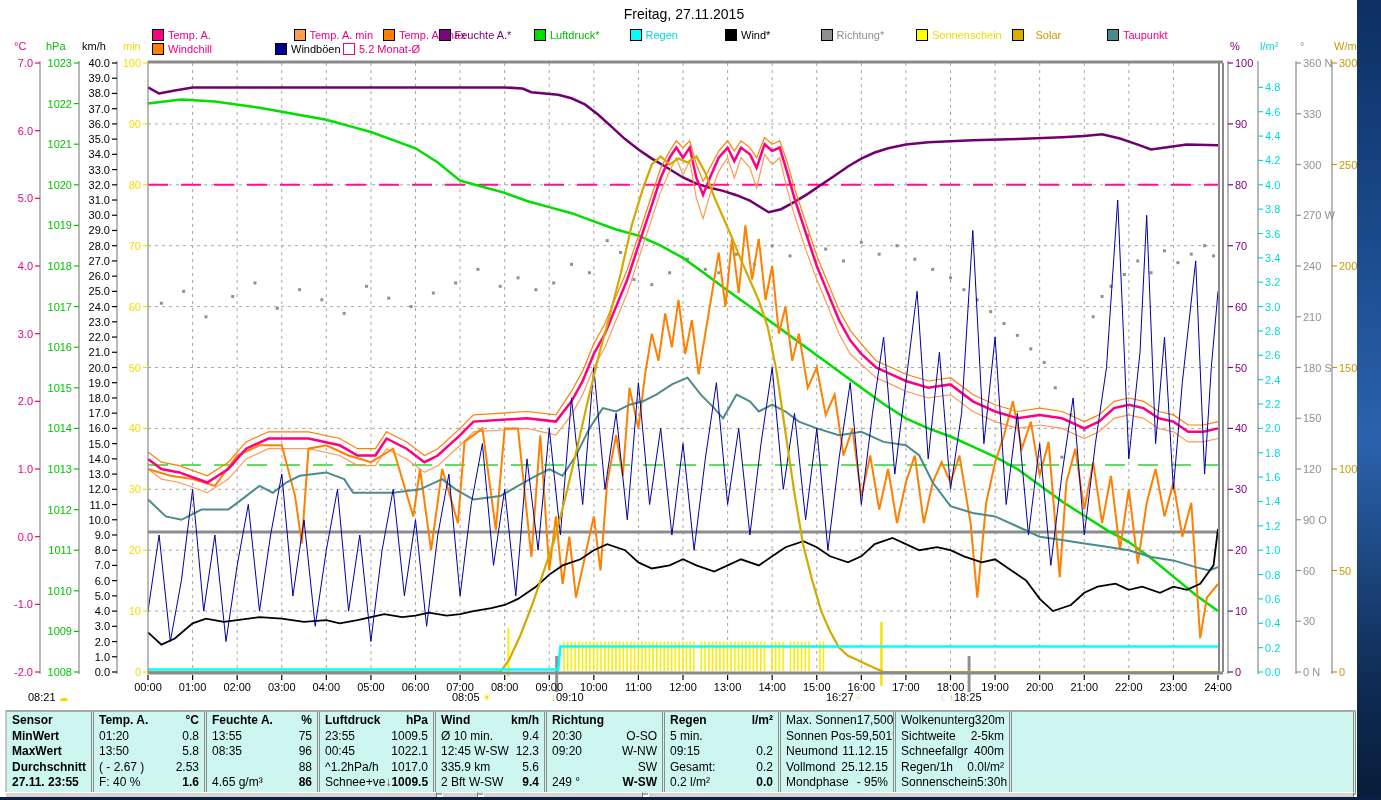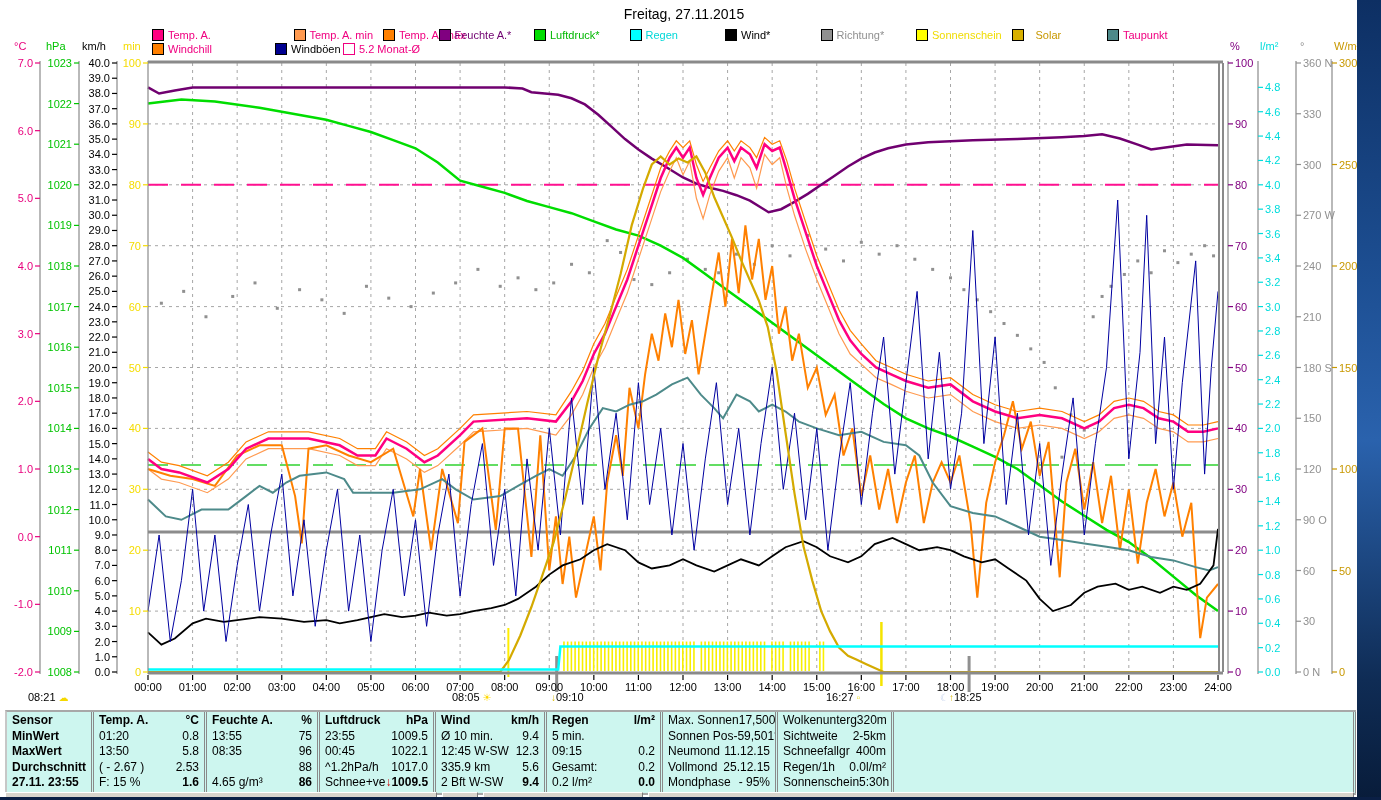--- a/index.html
+++ b/index.html
@@ -716,21 +716,21 @@
         </div>
         <div class="trow">
           <span>13:50</span>
           <span>5.8</span>
         </div>
         <div class="trow">
           <span>( - 2.67 )</span>
           <span>2.53</span>
         </div>
         <div class="trow">
-          <span>F: 15 %</span>
+          <span>F: 40 %</span>
           <span class="b">1.6</span>
         </div>
       </div>
       <div class="tcol" style="width: 110px;">
         <div class="trow">
           <span class="b">Feuchte A.</span>
           <span class="b">%</span>
         </div>
         <div class="trow">
           <span>13:55</span>
@@ -784,20 +784,42 @@
           <span>12:45   W-SW</span>
           <span>12.3</span>
         </div>
         <div class="trow">
           <span>335.9 km</span>
           <span>5.6</span>
         </div>
         <div class="trow">
           <span>2 Bft W-SW</span>
           <span class="b">9.4</span>
+        </div>
+      </div>
+      <div class="tcol" style="width: 115px;">
+        <div class="trow">
+          <span class="b">Richtung</span>
+          <span class="b"></span>
+        </div>
+        <div class="trow">
+          <span>20:30</span>
+          <span>O-SO</span>
+        </div>
+        <div class="trow">
+          <span>09:20</span>
+          <span>W-NW</span>
+        </div>
+        <div class="trow">
+          <span></span>
+          <span>SW</span>
+        </div>
+        <div class="trow">
+          <span>249 °</span>
+          <span class="b">W-SW</span>
         </div>
       </div>
       <div class="tcol" style="width: 113px;">
         <div class="trow">
           <span class="b">Regen</span>
           <span class="b">l/m²</span>
         </div>
         <div class="trow">
           <span>5 min.</span>
           <span></span>

